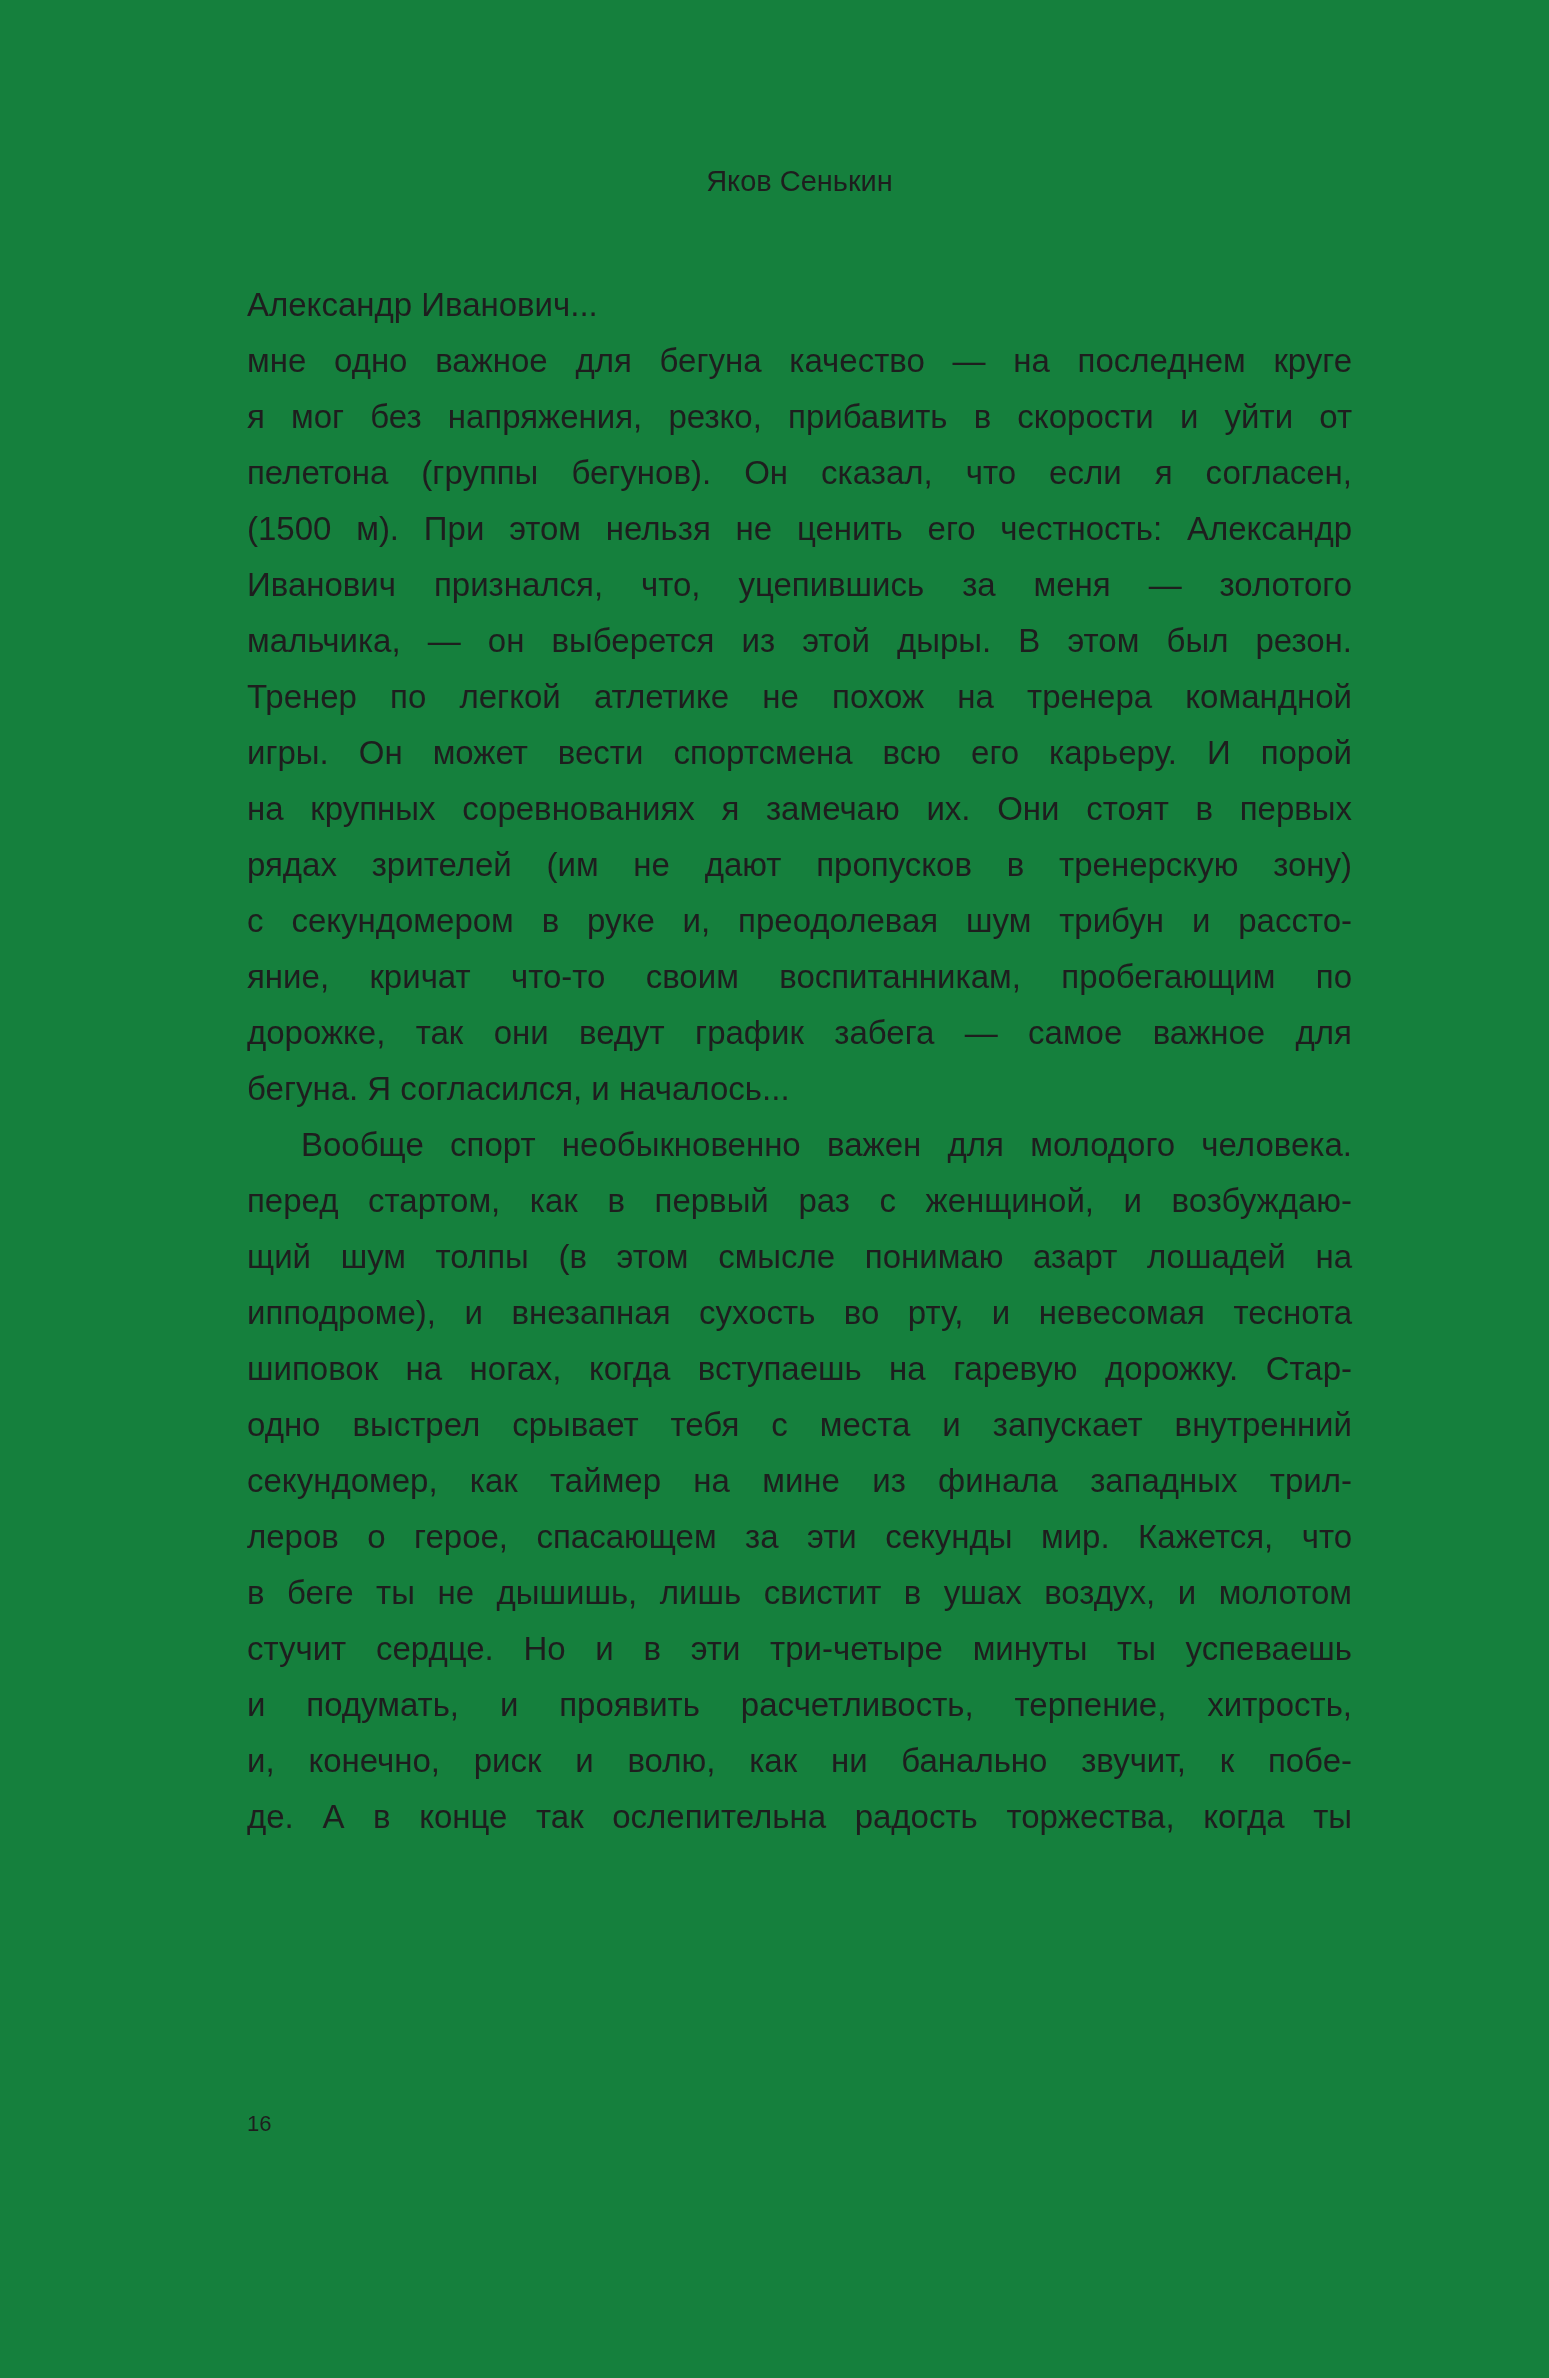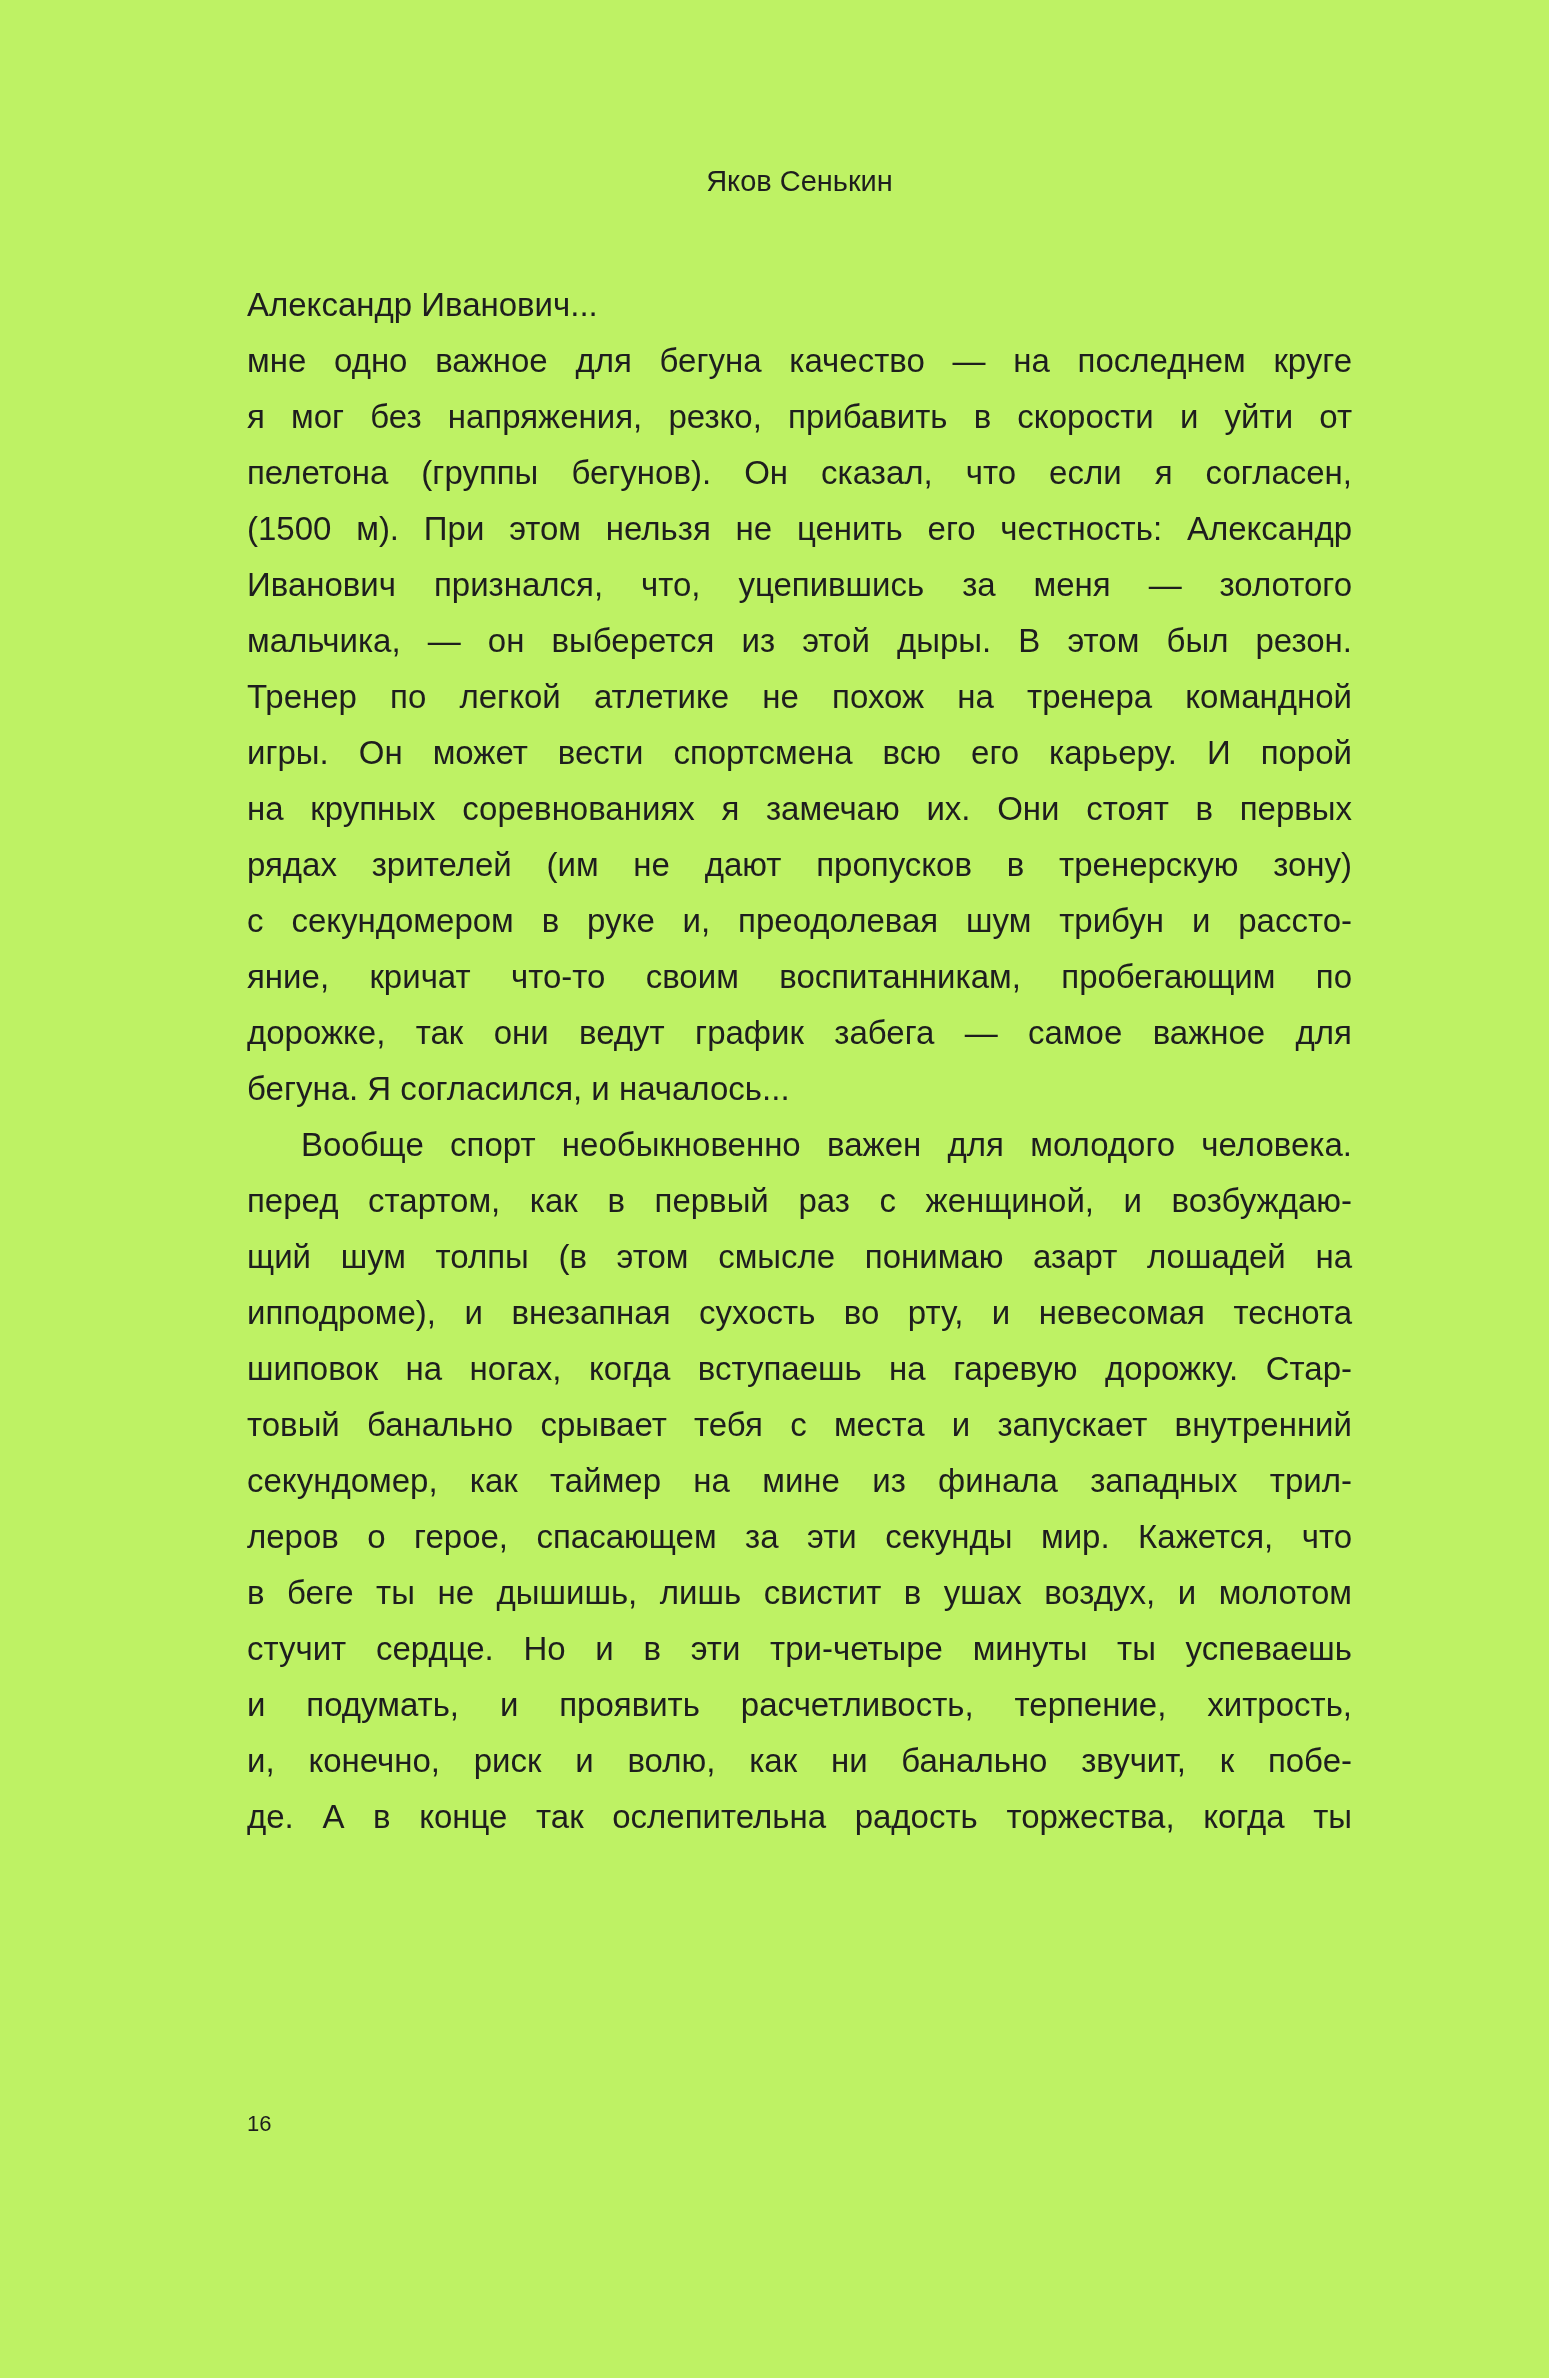--- a/index.html
+++ b/index.html
@@ -4,21 +4,21 @@
 <style>
   html, body {
     margin: 0;
     padding: 0;
     background: #ffffff;
   }
   .page {
     position: relative;
     width: 1550px;
     height: 2379px;
-    background: #bef264;
+    background: #15803d;
     overflow: hidden;
     font-family: "Liberation Sans", sans-serif;
     color: #1e1e1e;
   }
   .running-head {
     position: absolute;
     left: 247px;
     top: 163px;
     width: 1105px;
     text-align: center;
@@ -73,21 +73,21 @@
       <div class="line">рядах зрителей (им не дают пропусков в тренерскую зону)</div>
       <div class="line">с секундомером в руке и, преодолевая шум трибун и рассто-</div>
       <div class="line">яние, кричат что-то своим воспитанникам, пробегающим по</div>
       <div class="line">дорожке, так они ведут график забега — самое важное для</div>
       <div class="line no-fill">бегуна. Я согласился, и началось...</div>
       <div class="line indent">Вообще спорт необыкновенно важен для молодого человека.</div>
       <div class="line">перед стартом, как в первый раз с женщиной, и возбуждаю-</div>
       <div class="line">щий шум толпы (в этом смысле понимаю азарт лошадей на</div>
       <div class="line">ипподроме), и внезапная сухость во рту, и невесомая теснота</div>
       <div class="line">шиповок на ногах, когда вступаешь на гаревую дорожку. Стар-</div>
-      <div class="line">товый банально срывает тебя с места и запускает внутренний</div>
+      <div class="line">одно выстрел срывает тебя с места и запускает внутренний</div>
       <div class="line">секундомер, как таймер на мине из финала западных трил-</div>
       <div class="line">леров о герое, спасающем за эти секунды мир. Кажется, что</div>
       <div class="line">в беге ты не дышишь, лишь свистит в ушах воздух, и молотом</div>
       <div class="line">стучит сердце. Но и в эти три-четыре минуты ты успеваешь</div>
       <div class="line">и подумать, и проявить расчетливость, терпение, хитрость,</div>
       <div class="line">и, конечно, риск и волю, как ни банально звучит, к побе-</div>
       <div class="line">де. А в конце так ослепительна радость торжества, когда ты</div>
     </div>
 
   <div class="page-number">16</div>

